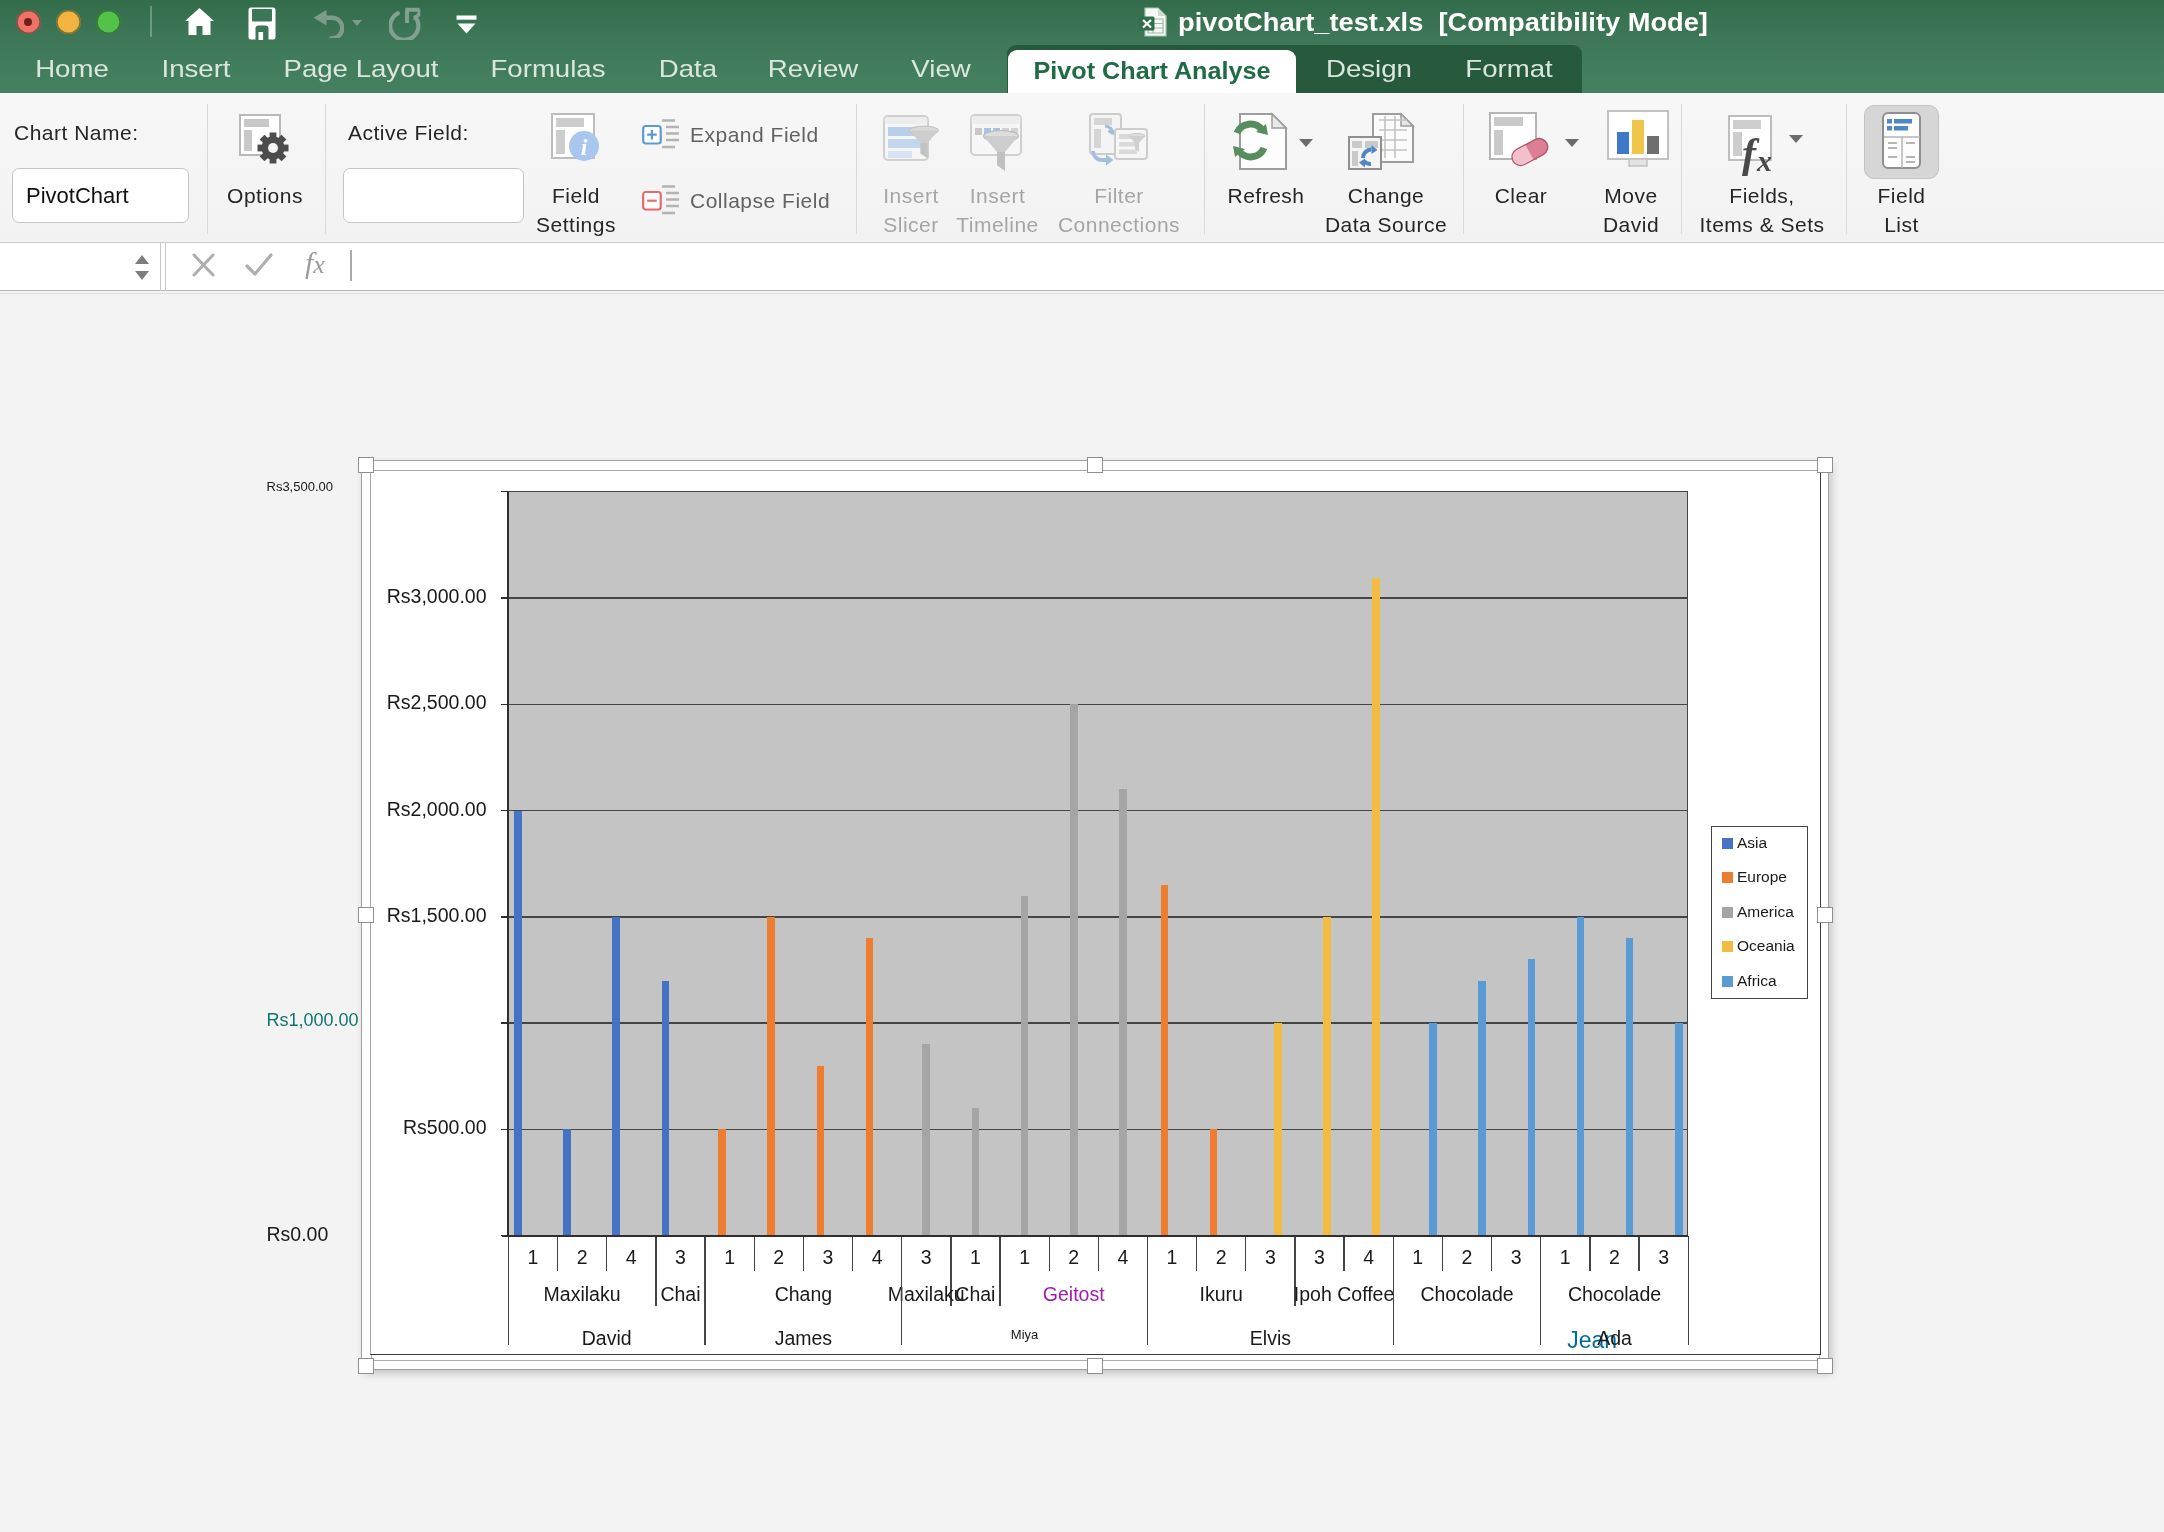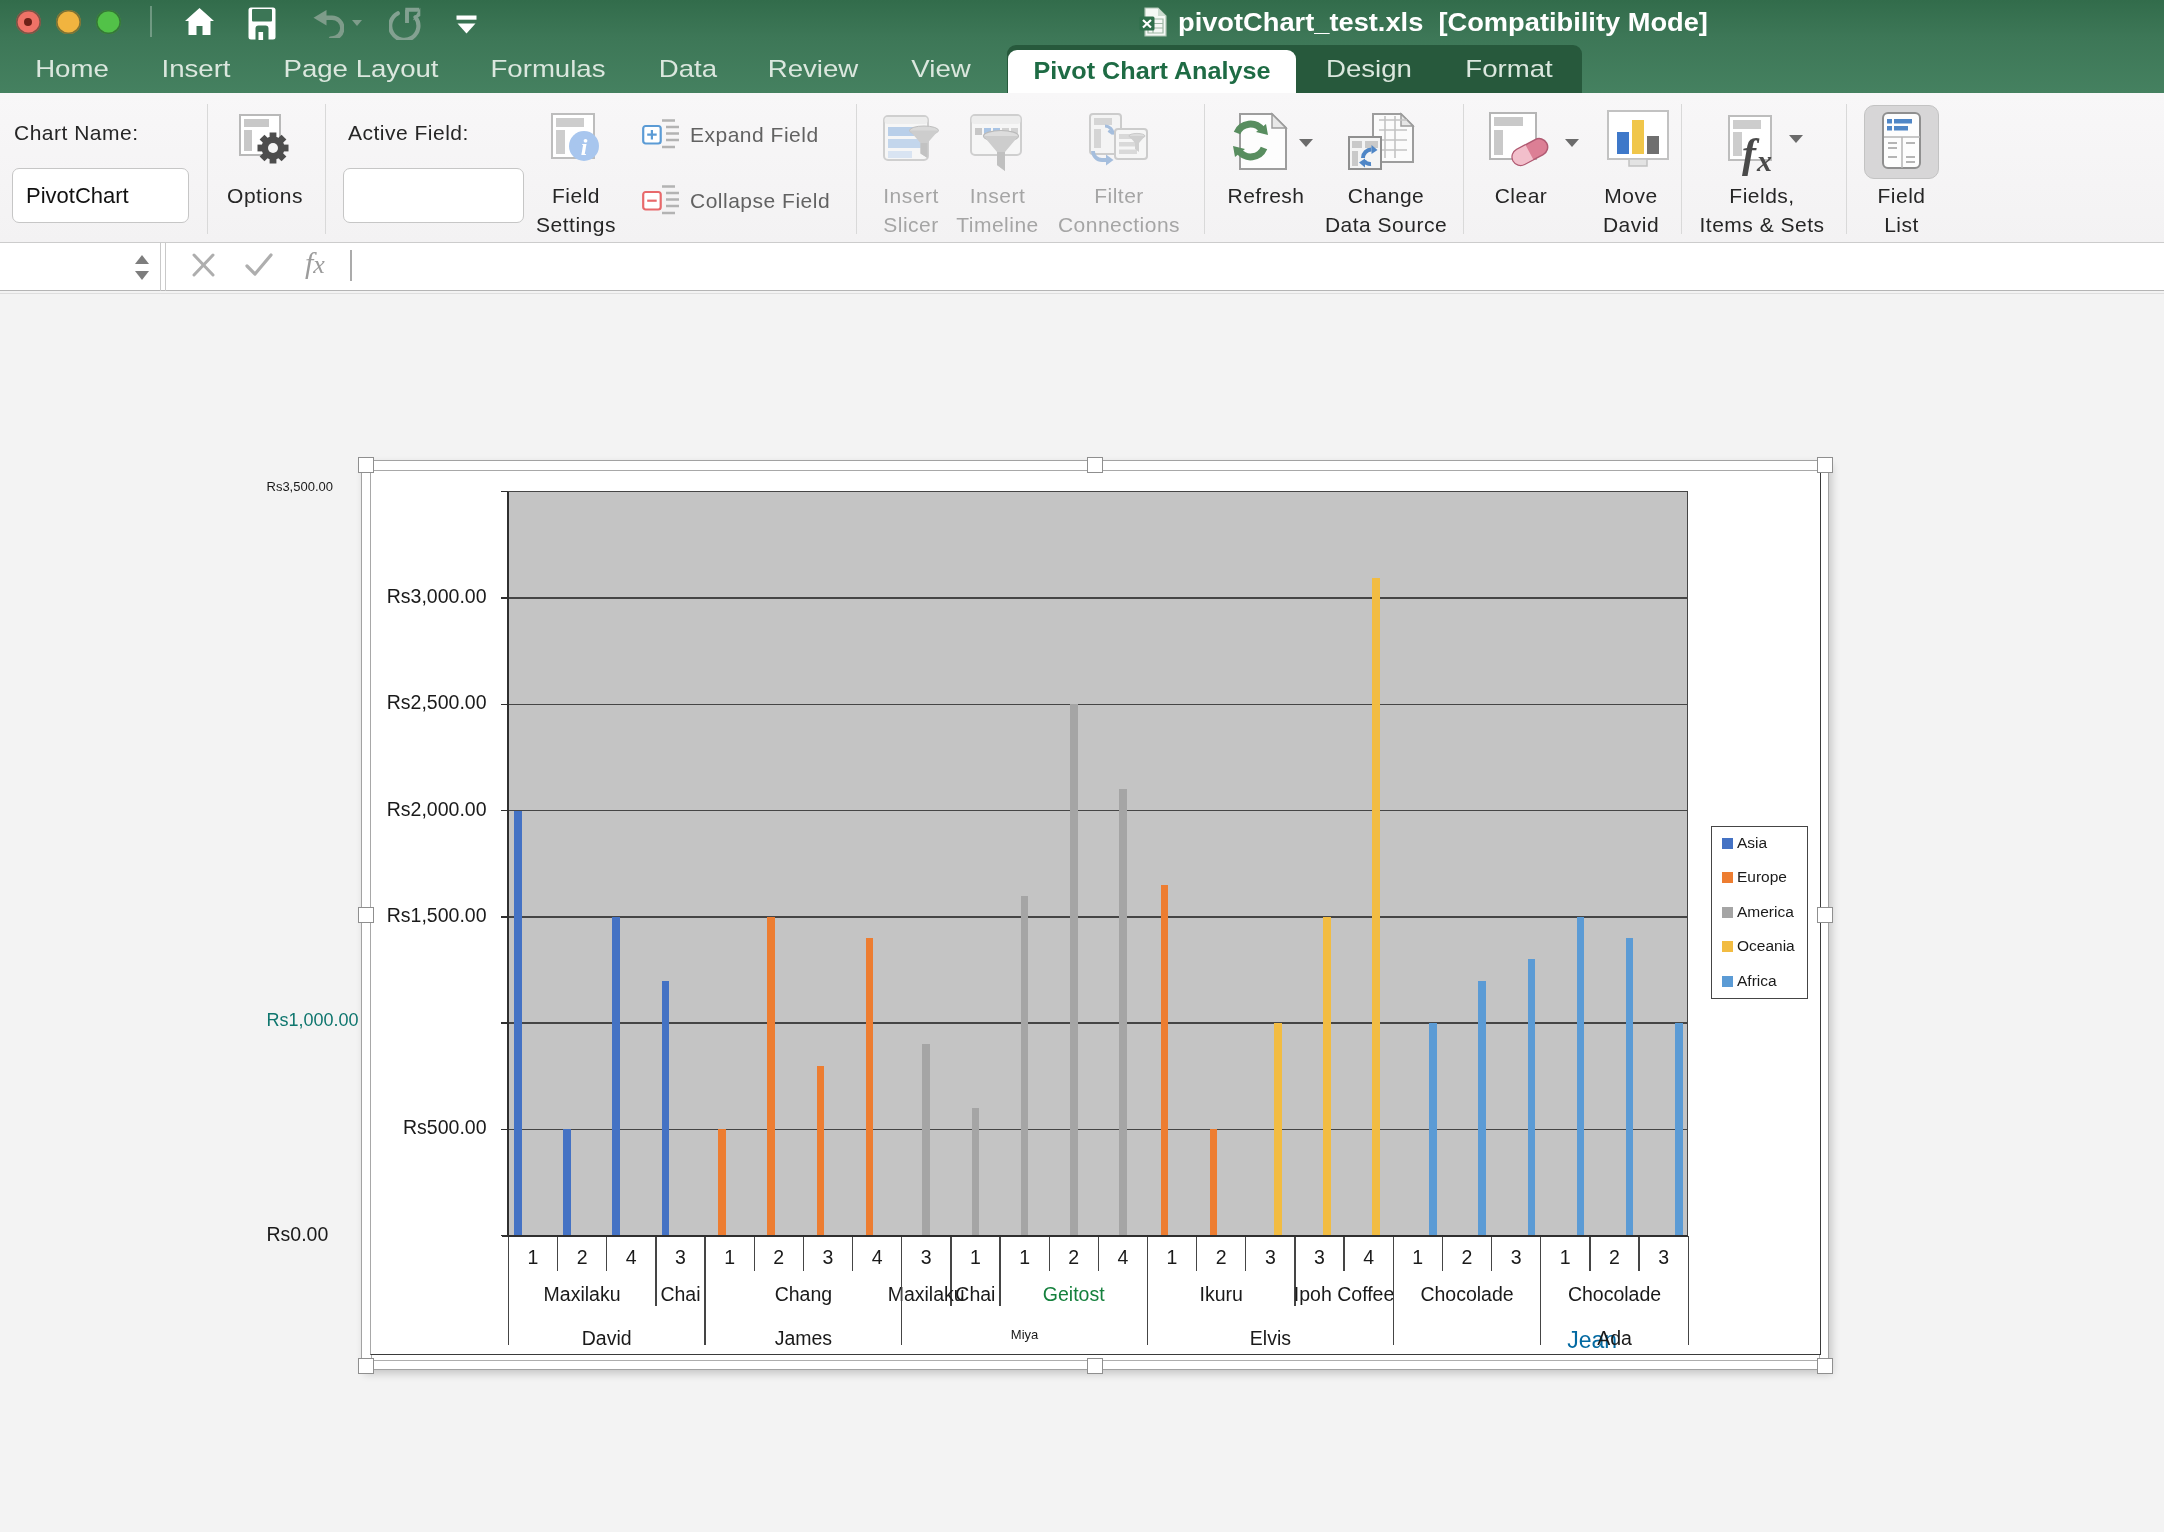--- a/index.html
+++ b/index.html
@@ -360,21 +360,21 @@
 <div class="abs" style="left:1146.86px;top:1271.2px;width:1.3px;height:35.0px;background:#454545"></div>
 <div class="abs" style="left:1294.33px;top:1271.2px;width:1.3px;height:35.0px;background:#454545"></div>
 <div class="abs" style="left:1392.65px;top:1271.2px;width:1.3px;height:35.0px;background:#454545"></div>
 <div class="abs" style="left:1540.12px;top:1271.2px;width:1.3px;height:35.0px;background:#454545"></div>
 <div class="abs" style="left:1687.60px;top:1271.2px;width:1.3px;height:35.0px;background:#454545"></div>
 <div class="abs" style="left:432.1px;top:1282.5px;width:300px;text-align:center;font-size:19.5px;color:#1a1a1a;white-space:nowrap">Maxilaku</div>
 <div class="abs" style="left:530.5px;top:1282.5px;width:300px;text-align:center;font-size:19.5px;color:#1a1a1a;white-space:nowrap">Chai</div>
 <div class="abs" style="left:653.4px;top:1282.5px;width:300px;text-align:center;font-size:19.5px;color:#1a1a1a;white-space:nowrap">Chang</div>
 <div class="abs" style="left:776.2px;top:1282.5px;width:300px;text-align:center;font-size:19.5px;color:#1a1a1a;white-space:nowrap">Maxilaku</div>
 <div class="abs" style="left:825.4px;top:1282.5px;width:300px;text-align:center;font-size:19.5px;color:#1a1a1a;white-space:nowrap">Chai</div>
-<div class="abs" style="left:923.7px;top:1282.5px;width:300px;text-align:center;font-size:19.5px;color:#15803d;white-space:nowrap">Geitost</div>
+<div class="abs" style="left:923.7px;top:1282.5px;width:300px;text-align:center;font-size:19.5px;color:#a21caf;white-space:nowrap">Geitost</div>
 <div class="abs" style="left:1071.2px;top:1282.5px;width:300px;text-align:center;font-size:19.5px;color:#1a1a1a;white-space:nowrap">Ikuru</div>
 <div class="abs" style="left:1194.1px;top:1282.5px;width:300px;text-align:center;font-size:19.5px;color:#1a1a1a;white-space:nowrap">Ipoh Coffee</div>
 <div class="abs" style="left:1317.0px;top:1282.5px;width:300px;text-align:center;font-size:19.5px;color:#1a1a1a;white-space:nowrap">Chocolade</div>
 <div class="abs" style="left:1464.5px;top:1282.5px;width:300px;text-align:center;font-size:19.5px;color:#1a1a1a;white-space:nowrap">Chocolade</div>
 <div class="abs" style="left:507.80px;top:1235.7px;width:1.3px;height:109.8px;background:#454545"></div>
 <div class="abs" style="left:704.43px;top:1235.7px;width:1.3px;height:109.8px;background:#454545"></div>
 <div class="abs" style="left:901.07px;top:1235.7px;width:1.3px;height:109.8px;background:#454545"></div>
 <div class="abs" style="left:1146.86px;top:1235.7px;width:1.3px;height:109.8px;background:#454545"></div>
 <div class="abs" style="left:1392.65px;top:1235.7px;width:1.3px;height:109.8px;background:#454545"></div>
 <div class="abs" style="left:1540.12px;top:1235.7px;width:1.3px;height:109.8px;background:#454545"></div>

